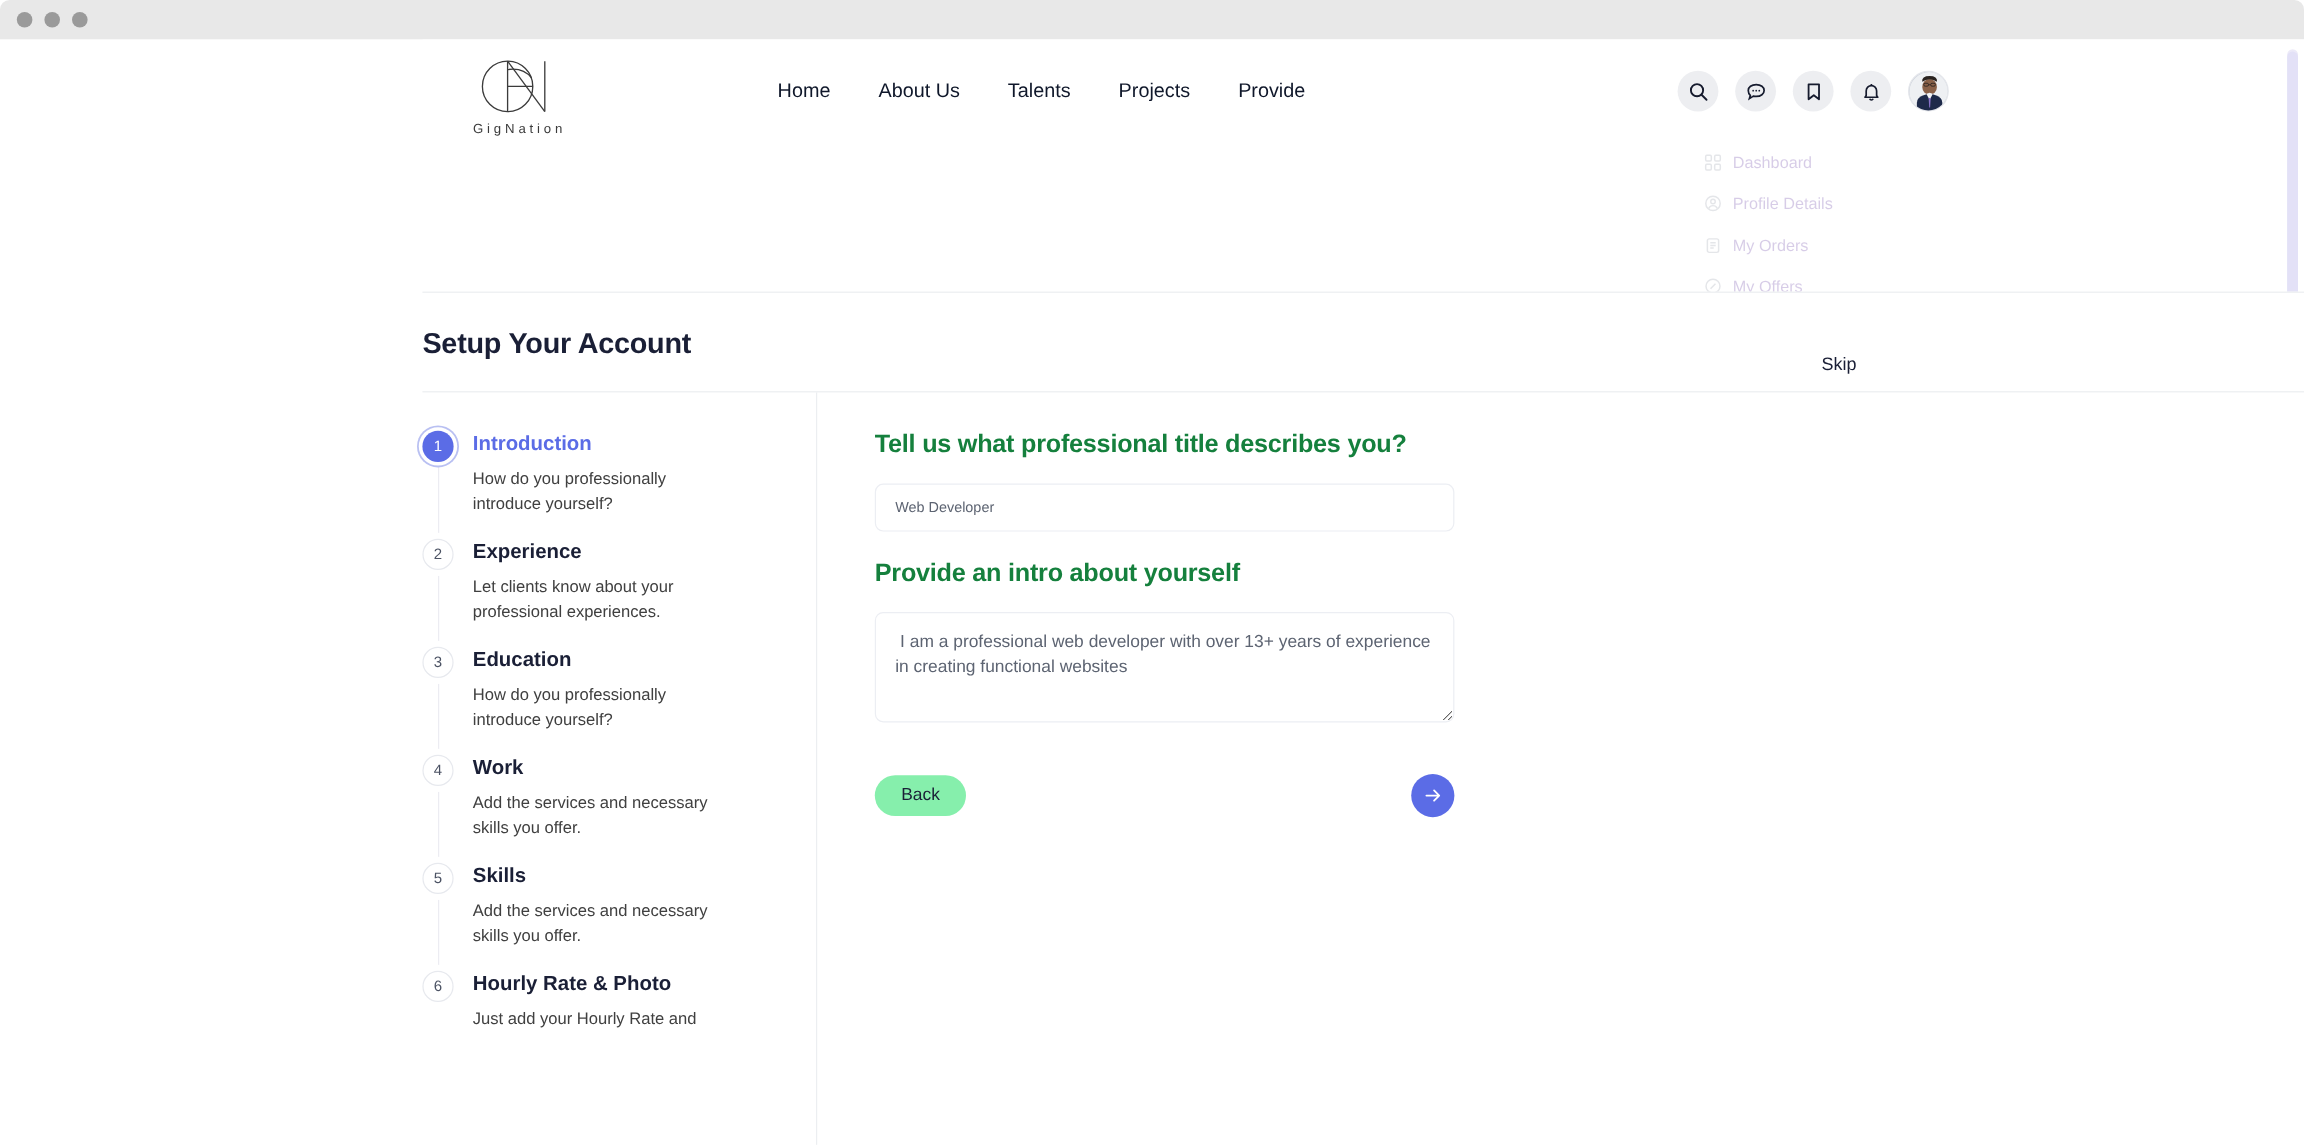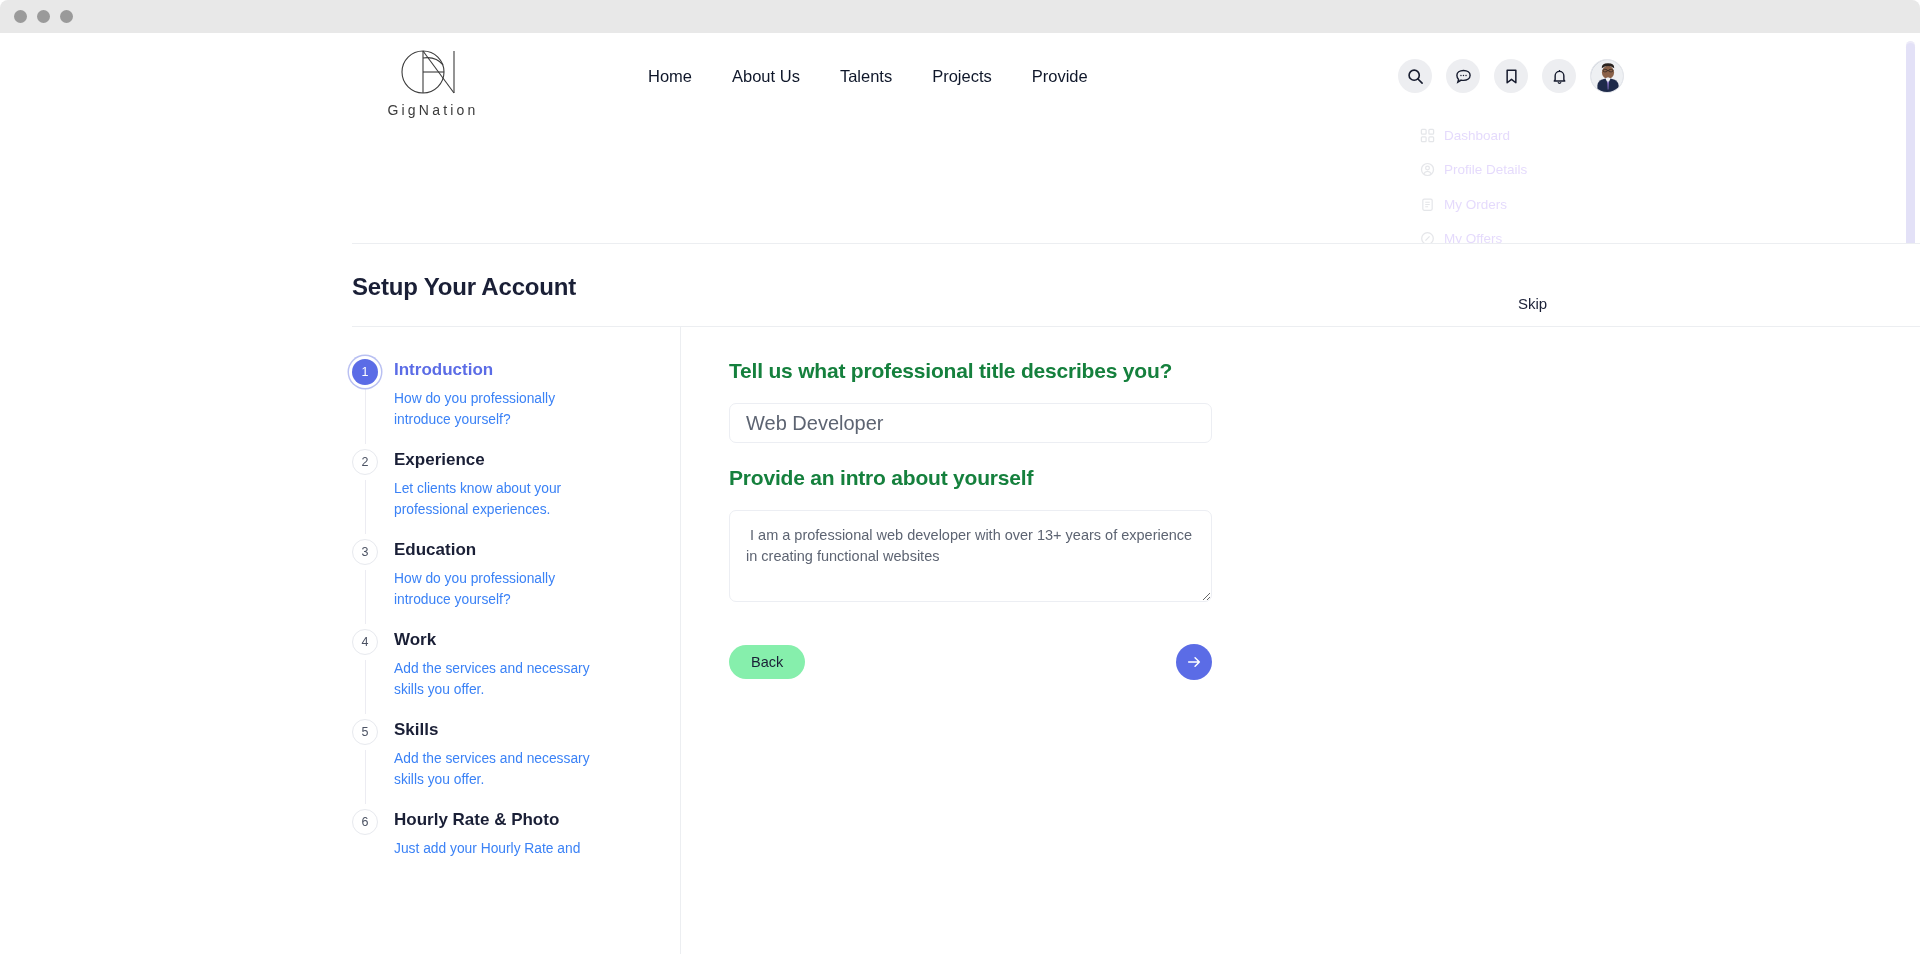--- a/index.html
+++ b/index.html
@@ -38,21 +38,21 @@
     background: #ffffff;
     display: flex; align-items: center;
   }
   #logo-block {
     position: absolute; left: 22px; top: 14px;
     width: 118px; text-align: center;
     user-select: none;
   }
   #logo-mark { display: block; margin: 0 auto; }
   #logo-word {
-    font-size: 14px; letter-spacing: 3.2px;
+    font-size: 11px; letter-spacing: 3.2px;
     color: #3b3b3b; margin-top: 3px;
     font-family: "Liberation Sans", sans-serif;
   }
 
   #main-nav {
     position: absolute; left: 294px; top: 30px;
     display: flex; gap: 36px; align-items: center;
   }
   #main-nav a {
     font-size: 16.5px; color: #0f172a;
@@ -82,21 +82,21 @@
     position: absolute; top: 85px; left: 1400px;
     width: 176px; height: 285px;
     background: #ffffff;
     opacity: 0.22;
     overflow: hidden;
     z-index: 1;
   }
   .dd-item {
     display: flex; align-items: center; gap: 9px;
     height: 34.5px; padding-left: 20px;
-    font-size: 13.5px; color: #8b5cf6;
+    font-size: 13.5px; color: #4c1d95;
     white-space: nowrap;
   }
   .dd-ico { width: 15px; height: 15px; flex: none; color: #8a90a0; }
   #dd-scrollbar {
     position: absolute; right: 5px; top: 8px;
     width: 9px; height: 270px;
     background: #eceaf8; border-radius: 5px;
     z-index: 2;
   }
   #dd-scrollthumb {
@@ -165,37 +165,37 @@
     width: 1.3px; bottom: -4px; background: #ececf2;
     z-index: 1;
   }
   .step:last-child .step-line { display: none; }
   .step-title {
     font-size: 17px; font-weight: bold; color: #1a1f36;
     line-height: 1.25; margin-bottom: 9px;
   }
   .step.active .step-title { color: #5b6ce6; }
   .step-desc {
-    font-size: 13.8px; color: #3b82f6; line-height: 1.52;
+    font-size: 13.8px; color: #404040; line-height: 1.52;
     max-width: 198px;
   }
 
   
   #form-col {
     position: absolute; top: 116px; left: 377px;
     width: 520px;
   }
   .form-heading {
     font-size: 21px; font-weight: bold; color: #15803d;
     letter-spacing: -0.2px; margin-bottom: 20px;
   }
   #title-input {
     width: 483px; height: 40px;
     border: 1px solid #eceef3; border-radius: 7px;
-    padding: 0 16px; font-size: 20px; color: #5d6472;
+    padding: 0 16px; font-size: 12px; color: #5d6472;
     font-family: "Liberation Sans", sans-serif;
     background: #ffffff; outline: none;
   }
   #intro-heading { margin-top: 23px; }
   #intro-textarea {
     width: 483px; height: 92px;
     border: 1px solid #eceef3; border-radius: 7px;
     padding: 14px 16px; font-size: 14.5px; color: #5d6472;
     line-height: 1.45; resize: vertical;
     font-family: "Liberation Sans", sans-serif;

